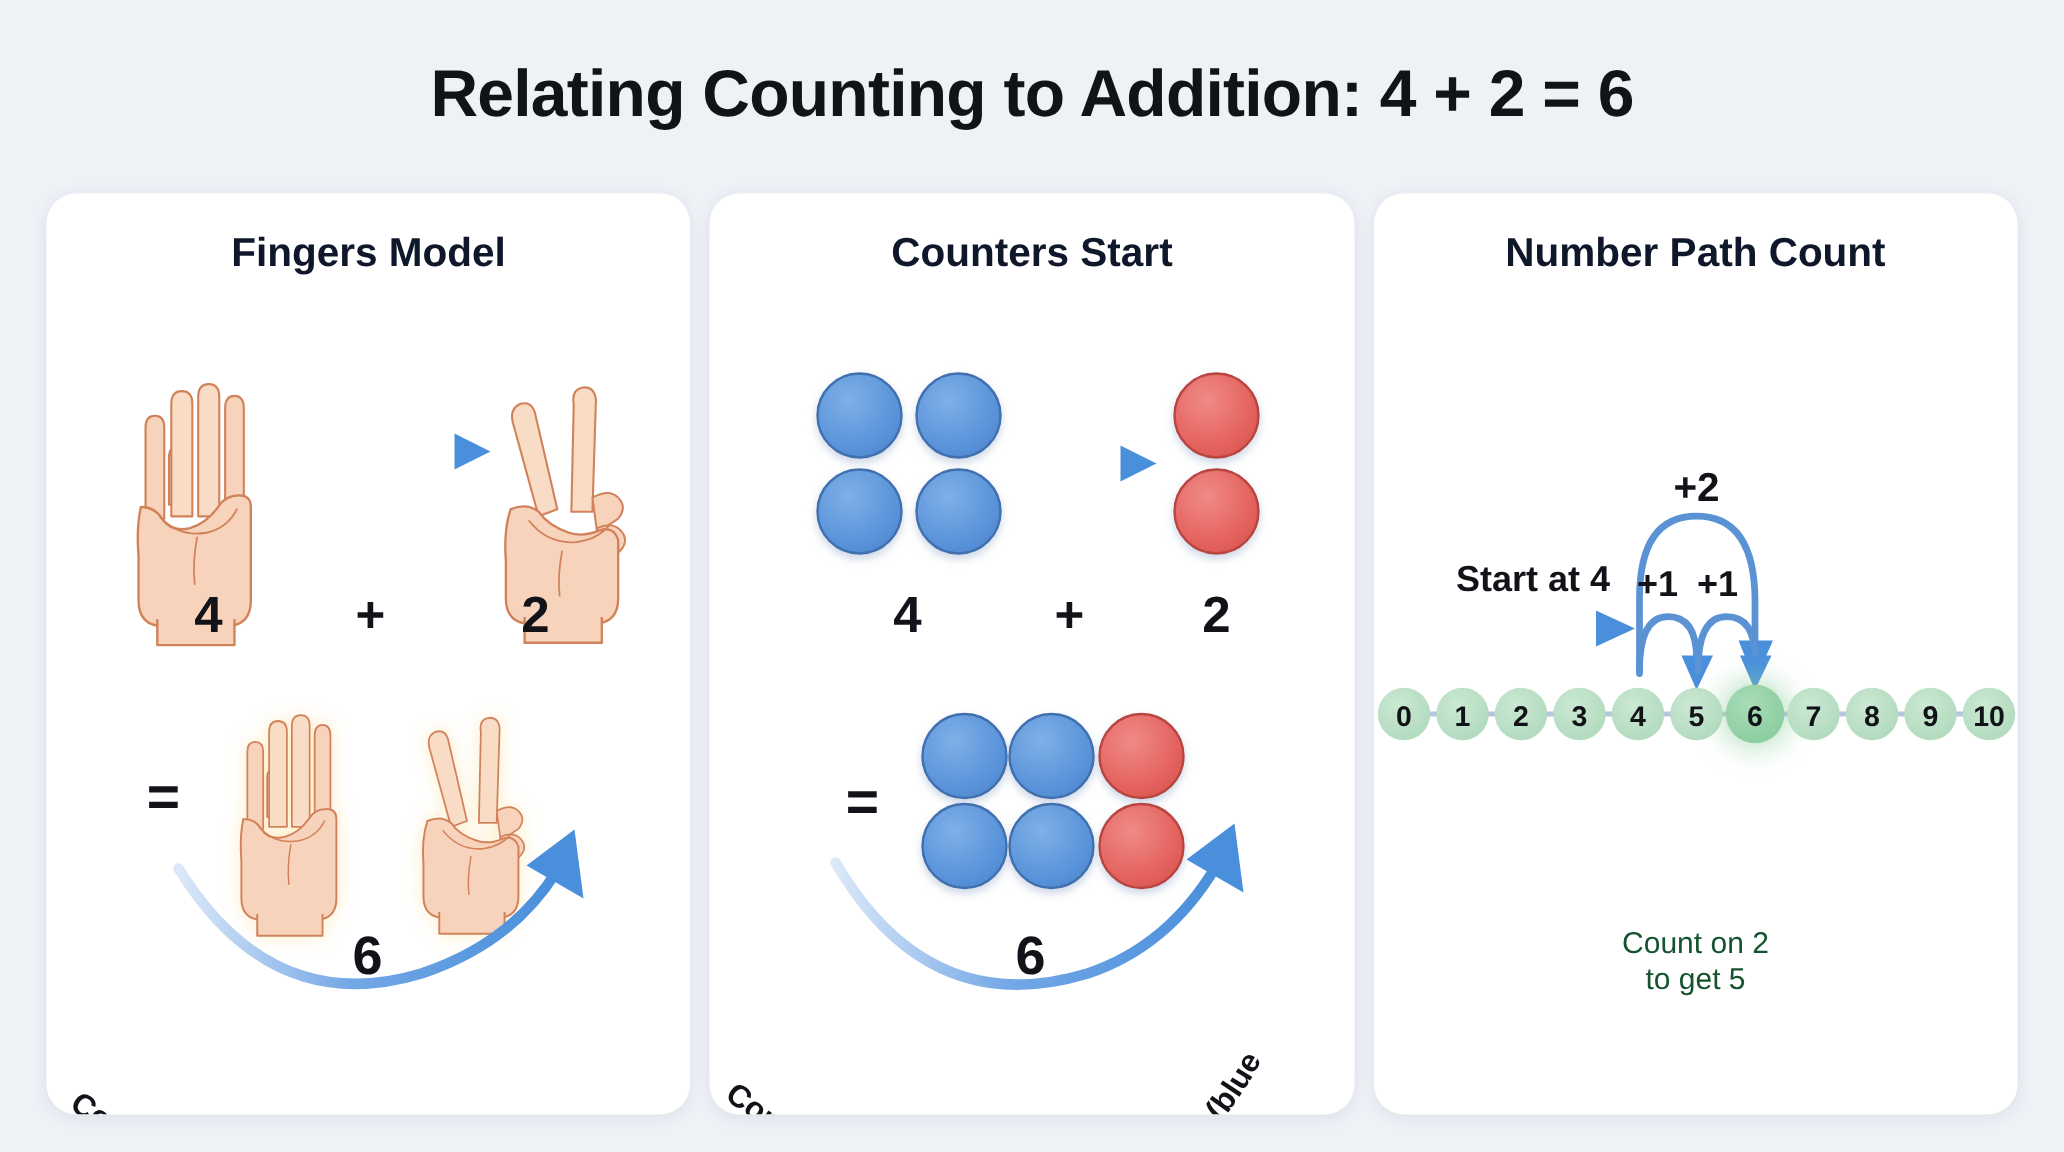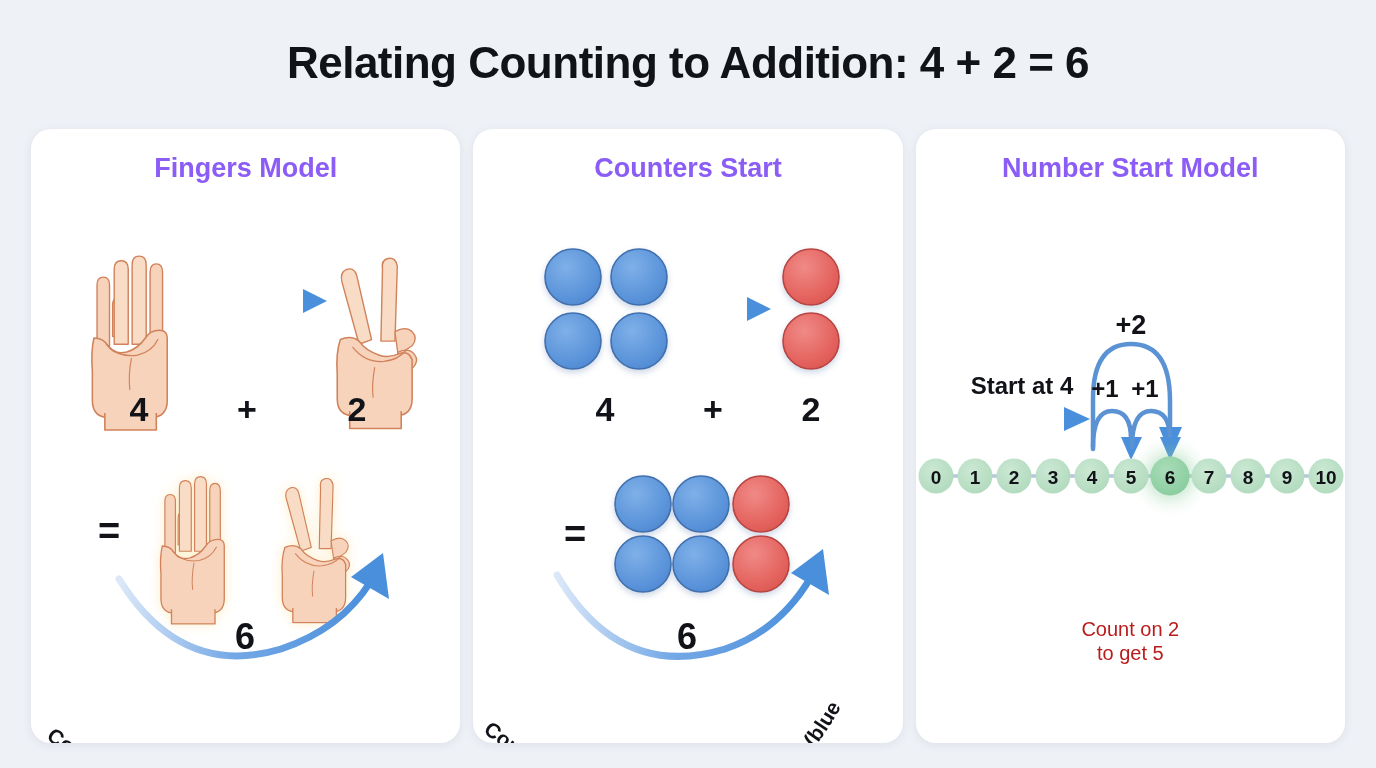--- a/index.html
+++ b/index.html
@@ -48,40 +48,40 @@
     overflow: hidden;
   }
   .panel-title {
     position: absolute;
     top: 24px;
     left: 0;
     width: 100%;
     text-align: center;
     font-size: 27px;
     font-weight: bold;
-    color: #8b5cf6;
+    color: #0f172a;
   }
   .panel-body {
     position: absolute;
     top: 0; left: 0;
     width: 100%;
     height: 100%;
   }
   svg { display: block; }
   .glyph-num {
     font-family: "Liberation Sans", sans-serif;
     font-weight: bold;
     fill: #111318;
   }
   .np-caption {
     position: absolute;
     width: 100%;
     text-align: center;
     font-size: 20px;
-    color: #b91c1c;
+    color: #14532d;
     line-height: 1.28;
   }
   .curve-text {
     font-family: "Liberation Sans", sans-serif;
     font-size: 21px;
     font-weight: 600;
     fill: #111318;
   }
 </style>
 </head>
@@ -252,21 +252,21 @@
           </g>
 
           <text class="curve-text">
             <textPath href="#cap2path" startOffset="1%">Combine groups and count: 1, 2, 3, 4 (blue), 5, 6 (red)</textPath>
           </text>
         </svg>
       </div>
     </div>
 
     <div class="panel">
-      <div class="panel-title">Number Start Model</div>
+      <div class="panel-title">Number Path Count</div>
       <div class="panel-body">
         <svg width="428" height="614" viewBox="0 0 428 614">
           <defs>
             <linearGradient id="startArrGrad" x1="0" y1="0" x2="1" y2="0">
               <stop offset="0%" stop-color="#e4edfa"></stop>
               <stop offset="50%" stop-color="#7fb0e8"></stop>
               <stop offset="100%" stop-color="#4a8fdb"></stop>
             </linearGradient>
             <radialGradient id="cellGrad" cx="40%" cy="34%" r="78%">
               <stop offset="0%" stop-color="#cbe8d3"></stop>

